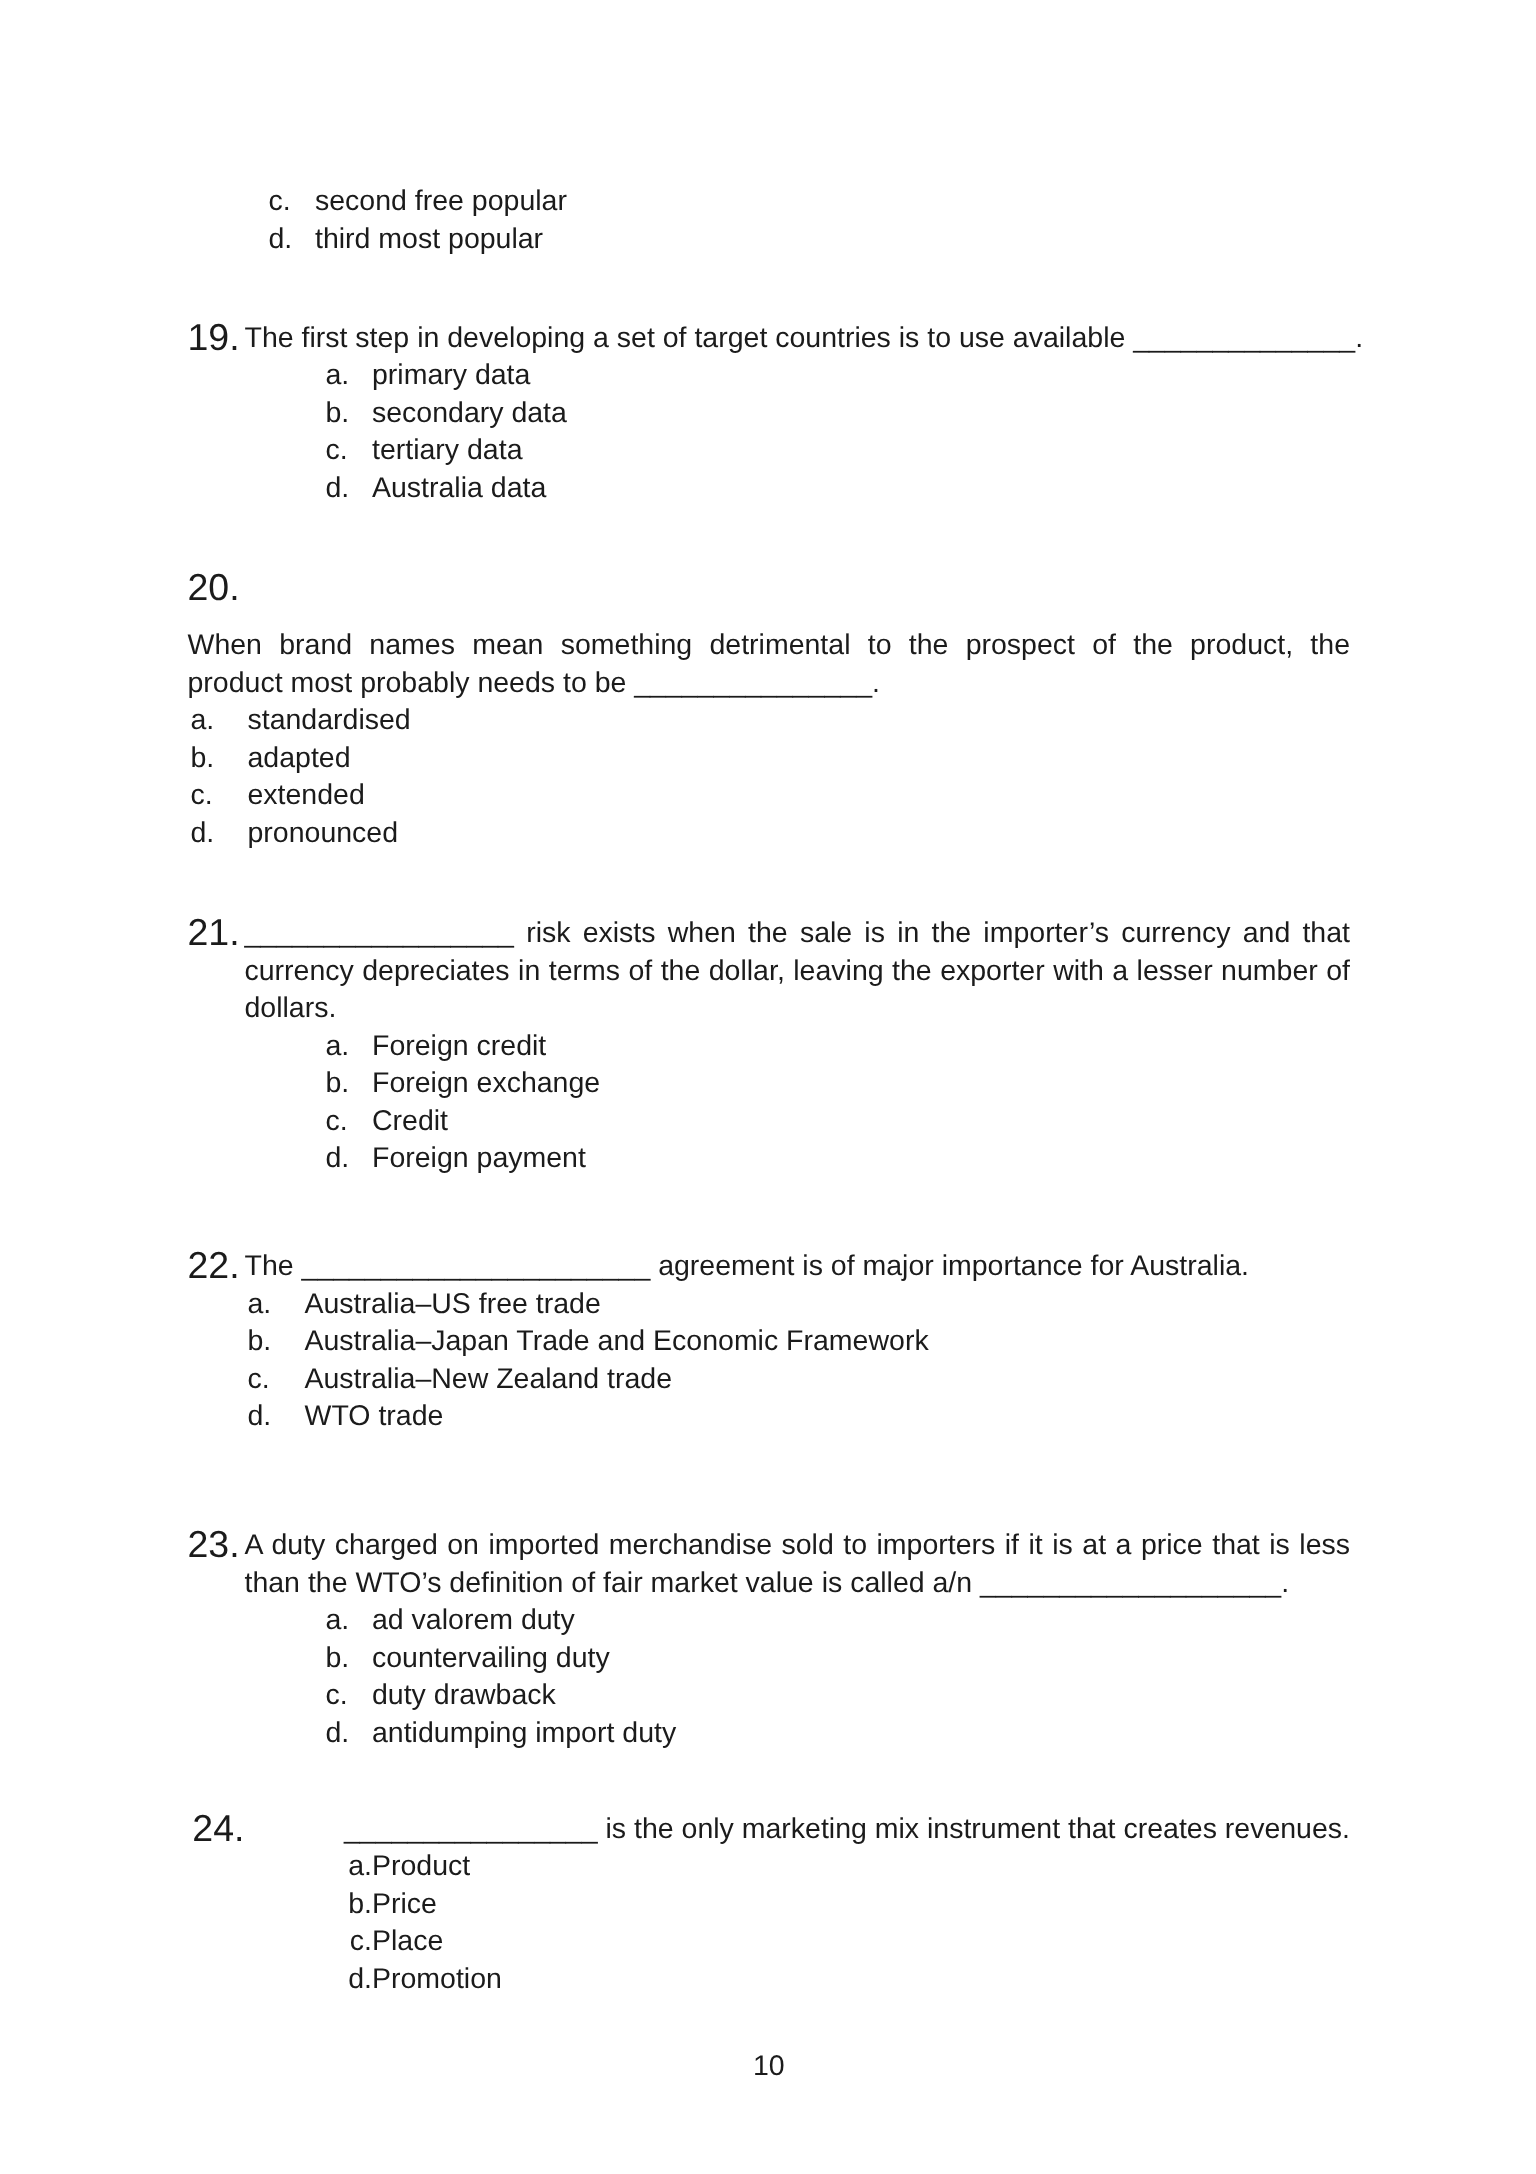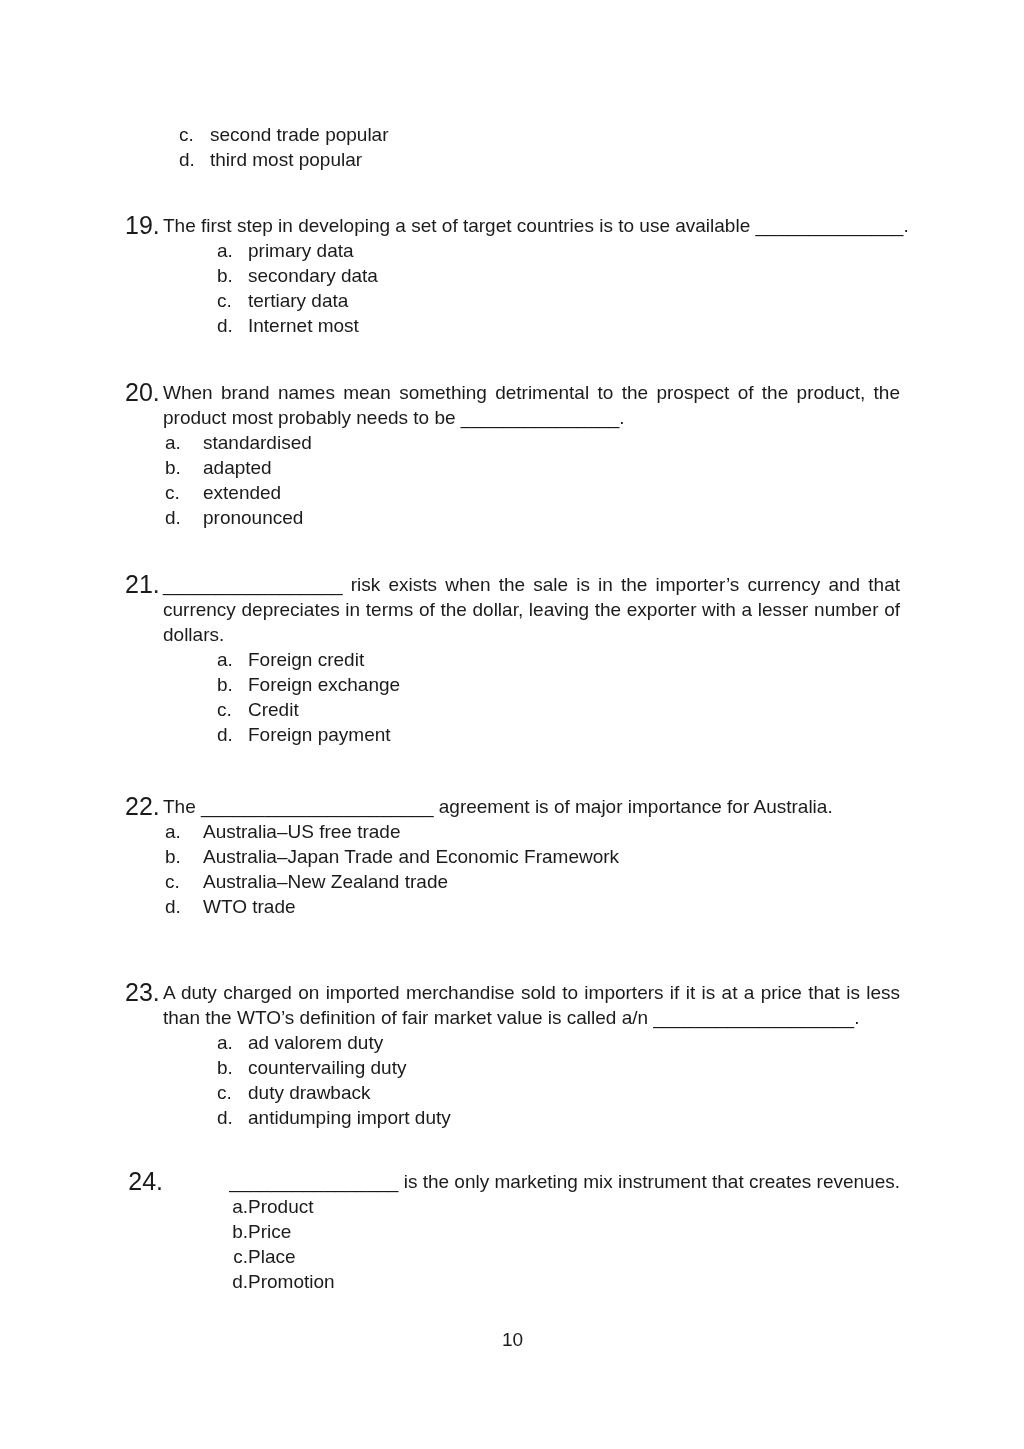--- a/index.html
+++ b/index.html
@@ -16,21 +16,21 @@
     height: 1449px;
     padding: 122px 124px 0 125px; 
     background: #ffffff;
   }
 
   
   .carryover { margin-bottom: 41px; }
 
   
   .question { display: flex; }
-  .question.m-q20 { margin-top: 42px; }
+  .question.m-q20 { margin-top: 42px; flex-direction: column; }
   .question.m-q21 { margin-top: 42px; }
   .question.m-q22 { margin-top: 47px; }
   .question.m-q23 { margin-top: 61px; }
   .question.m-q24 { margin-top: 39px; text-align: right; }
   .qnum {
     flex: 0 0 38px;
     line-height: 25px; font-size: 25px;
   }
   .qbody { flex: 1 1 auto; min-width: 0; }
 
@@ -59,21 +59,21 @@
   }
 </style>
 </head>
 <body>
 
 <div class="sheet">
 
   <div class="carryover indent-deep">
     <div class="opt">
       <span class="opt-letter">c.</span>
-      <span class="opt-text">second trade popular</span>
+      <span class="opt-text">second free popular</span>
     </div>
     <div class="opt">
       <span class="opt-letter">d.</span>
       <span class="opt-text">third most popular</span>
     </div>
   </div>
 
   <div class="question">
     <div class="qnum">19.</div>
     <div class="qbody indent-deep">
@@ -85,21 +85,21 @@
       <div class="opt">
         <span class="opt-letter">b.</span>
         <span class="opt-text">secondary data</span>
       </div>
       <div class="opt">
         <span class="opt-letter">c.</span>
         <span class="opt-text">tertiary data</span>
       </div>
       <div class="opt">
         <span class="opt-letter">d.</span>
-        <span class="opt-text">Internet most</span>
+        <span class="opt-text">Australia data</span>
       </div>
     </div>
   </div>
 
   <div class="question m-q20">
     <div class="qnum">20.</div>
     <div class="qbody indent-shallow">
       <div class="qline just">When brand names mean something detrimental to the prospect of the product, the</div>
       <div class="qline">product most probably needs to be _______________.</div>
       <div class="opt">

